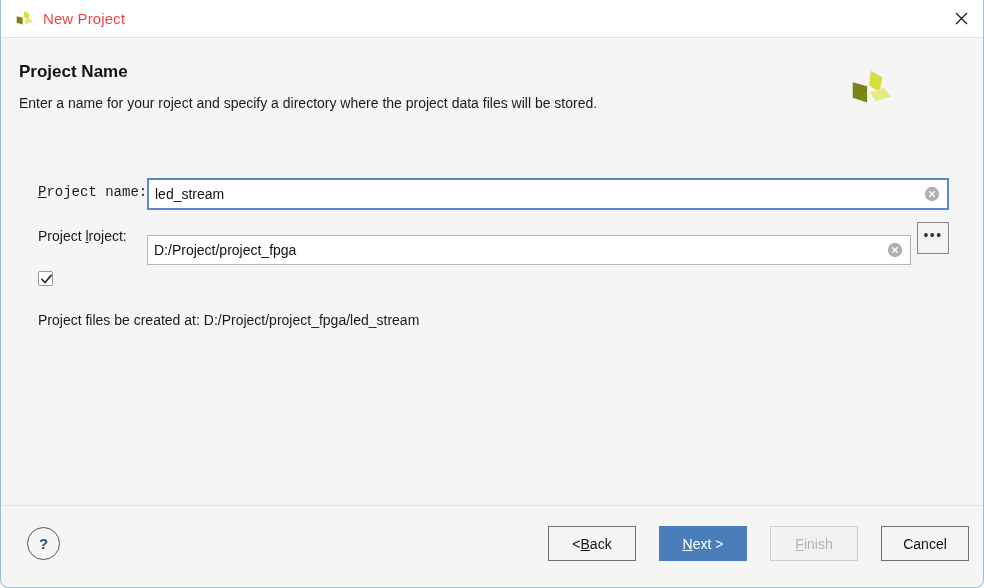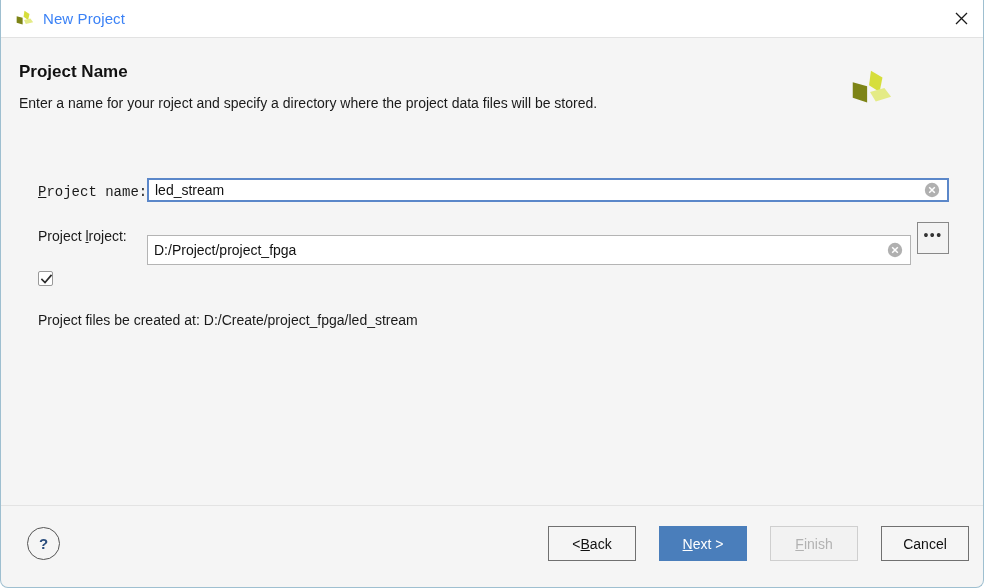--- a/index.html
+++ b/index.html
@@ -42,21 +42,21 @@
   .titlebar-logo {
     margin-left: 12px;
     width: 22px;
     height: 22px;
     display: block;
     flex: 0 0 auto;
   }
   .titlebar-title {
     margin-left: 8px;
     font-size: 15px;
-    color: #3b82f6;
+    color: #ef4444;
     letter-spacing: 0.1px;
     white-space: nowrap;
   }
   .titlebar-close {
     position: absolute;
     right: 0; top: 0;
     width: 48px;
     height: 37px;
     display: flex;
     align-items: center;
@@ -129,21 +129,21 @@
     position: absolute;
     box-sizing: border-box;
     background: #ffffff;
     display: flex;
     align-items: center;
   }
   .input-name {
     left: 146px;
     top: 0;
     width: 802px;
-    height: 24px;
+    height: 32px;
     border: 2px solid #5b87c9;
     justify-content: center;
   }
   .input-location {
     left: 146px;
     top: 13px;
     width: 764px;
     height: 30px;
     border: 1px solid #b4b4b4;
   }
@@ -335,21 +335,21 @@
     </div>
 
     <div class="checkrow">
       <div class="checkbox">
         <svg width="13" height="13" viewBox="0 0 13 13">
           <path d="M2,6.5 L5,9.5 L11,2.5" stroke="#2b2b2b" stroke-width="1.7" fill="none" stroke-linecap="square"></path>
         </svg>
       </div>
     </div>
 
-    <div class="createdat"><span>Project files be created at: </span><span>D:/Create/project_fpga/led_stream</span></div>
+    <div class="createdat"><span>Project files be created at: </span><span>D:/Project/project_fpga/led_stream</span></div>
 
   </div>
 
   <div class="footer-sep"></div>
 
   <div class="help-btn">?</div>
 
   <div class="btnbar">
     <div class="btn">
         <span>&lt; </span>

